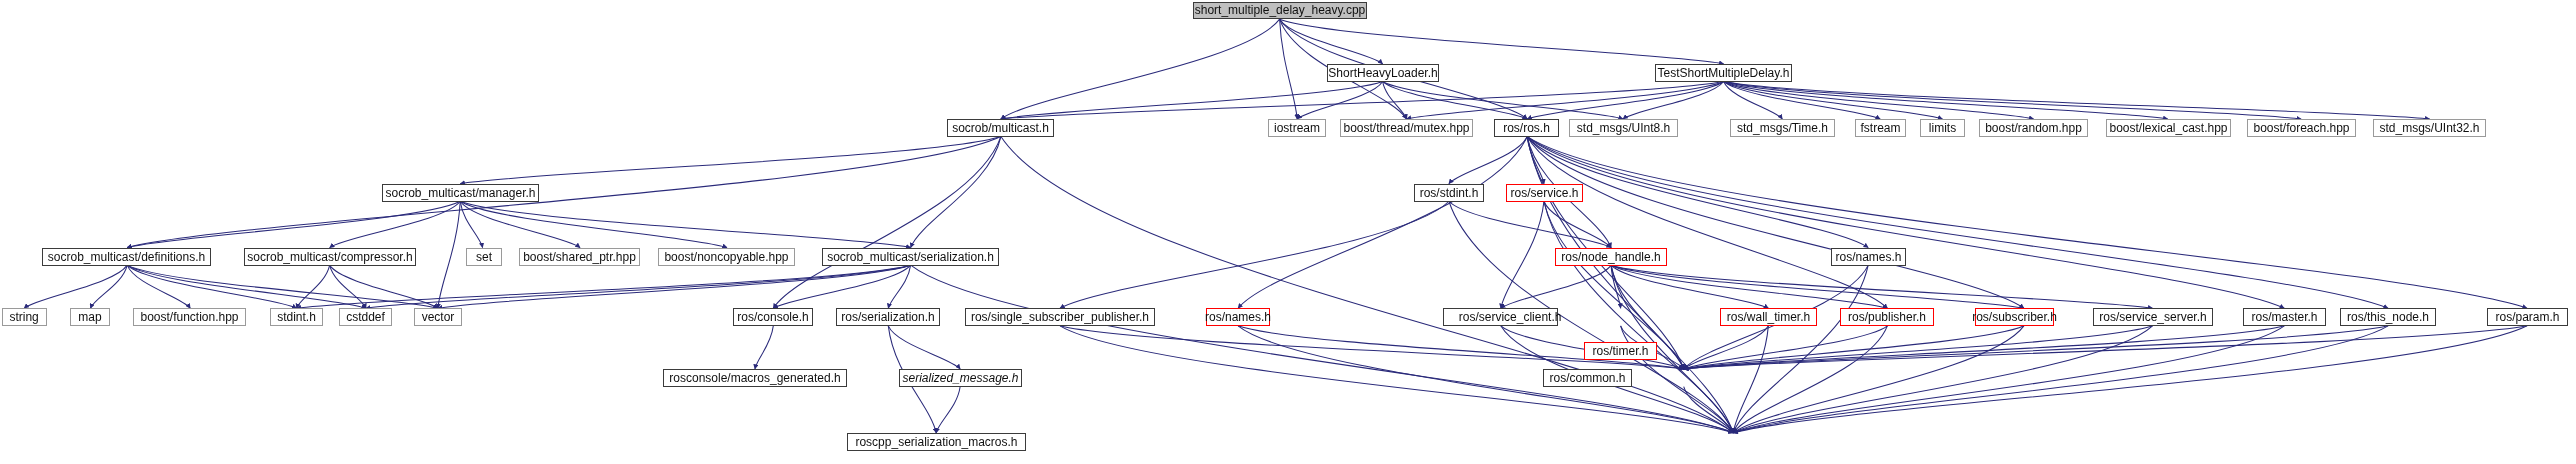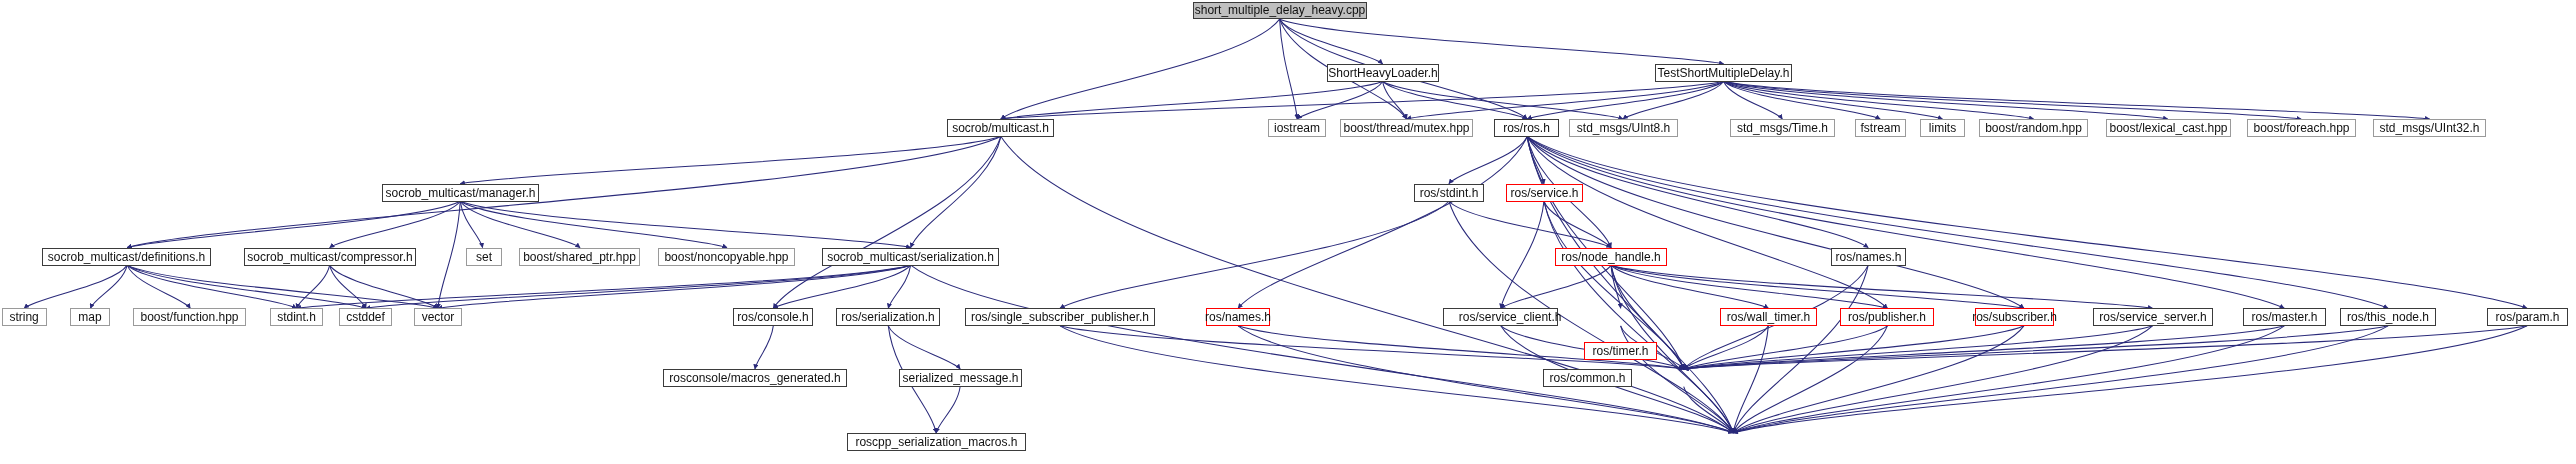--- a/index.html
+++ b/index.html
@@ -202,18 +202,18 @@
       <div class="node b-red" style="left: 1584px; top: 326px; width: 73px; margin-top: 16px;">ros/timer.h</div>
       <div class="node b-red" style="left: 1720px; top: 308px; width: 97px;">ros/wall_timer.h</div>
       <div class="node b-red" style="left: 1840px; top: 308px; width: 94px;">ros/publisher.h</div>
       <div class="node b-red" style="left: 1975px; top: 308px; width: 79px;">ros/subscriber.h</div>
       <div class="node b-dark" style="left: 2093px; top: 308px; width: 120px;">ros/service_server.h</div>
       <div class="node b-dark" style="left: 2243px; top: 308px; width: 83px;">ros/master.h</div>
       <div class="node b-dark" style="left: 2340px; top: 308px; width: 96px;">ros/this_node.h</div>
       <div class="node b-dark" style="left: 2487px; top: 308px; width: 81px;">ros/param.h</div>
       <div class="node b-dark" style="left: 1543px; top: 369px; width: 89px;">ros/common.h</div>
       <div class="node b-dark" style="left: 663px; top: 369px; width: 184px;">rosconsole/macros_generated.h</div>
-      <div class="node b-dark" style="left: 899px; top: 369px; width: 123px;">serialized_message.h</div>
+      <div class="node b-dark" style="left: 899px; top: 369px; width: 123px; font-style: italic;">serialized_message.h</div>
       <div class="node b-dark" style="left: 847px; top: 433px; width: 179px;">roscpp_serialization_macros.h</div>
       <div class="node fill-redpink" style="left: 1689px; top: 433px; width: 88px;">ros/forwards.h</div>
     </div>
 </div>
 
 
 </body></html>

